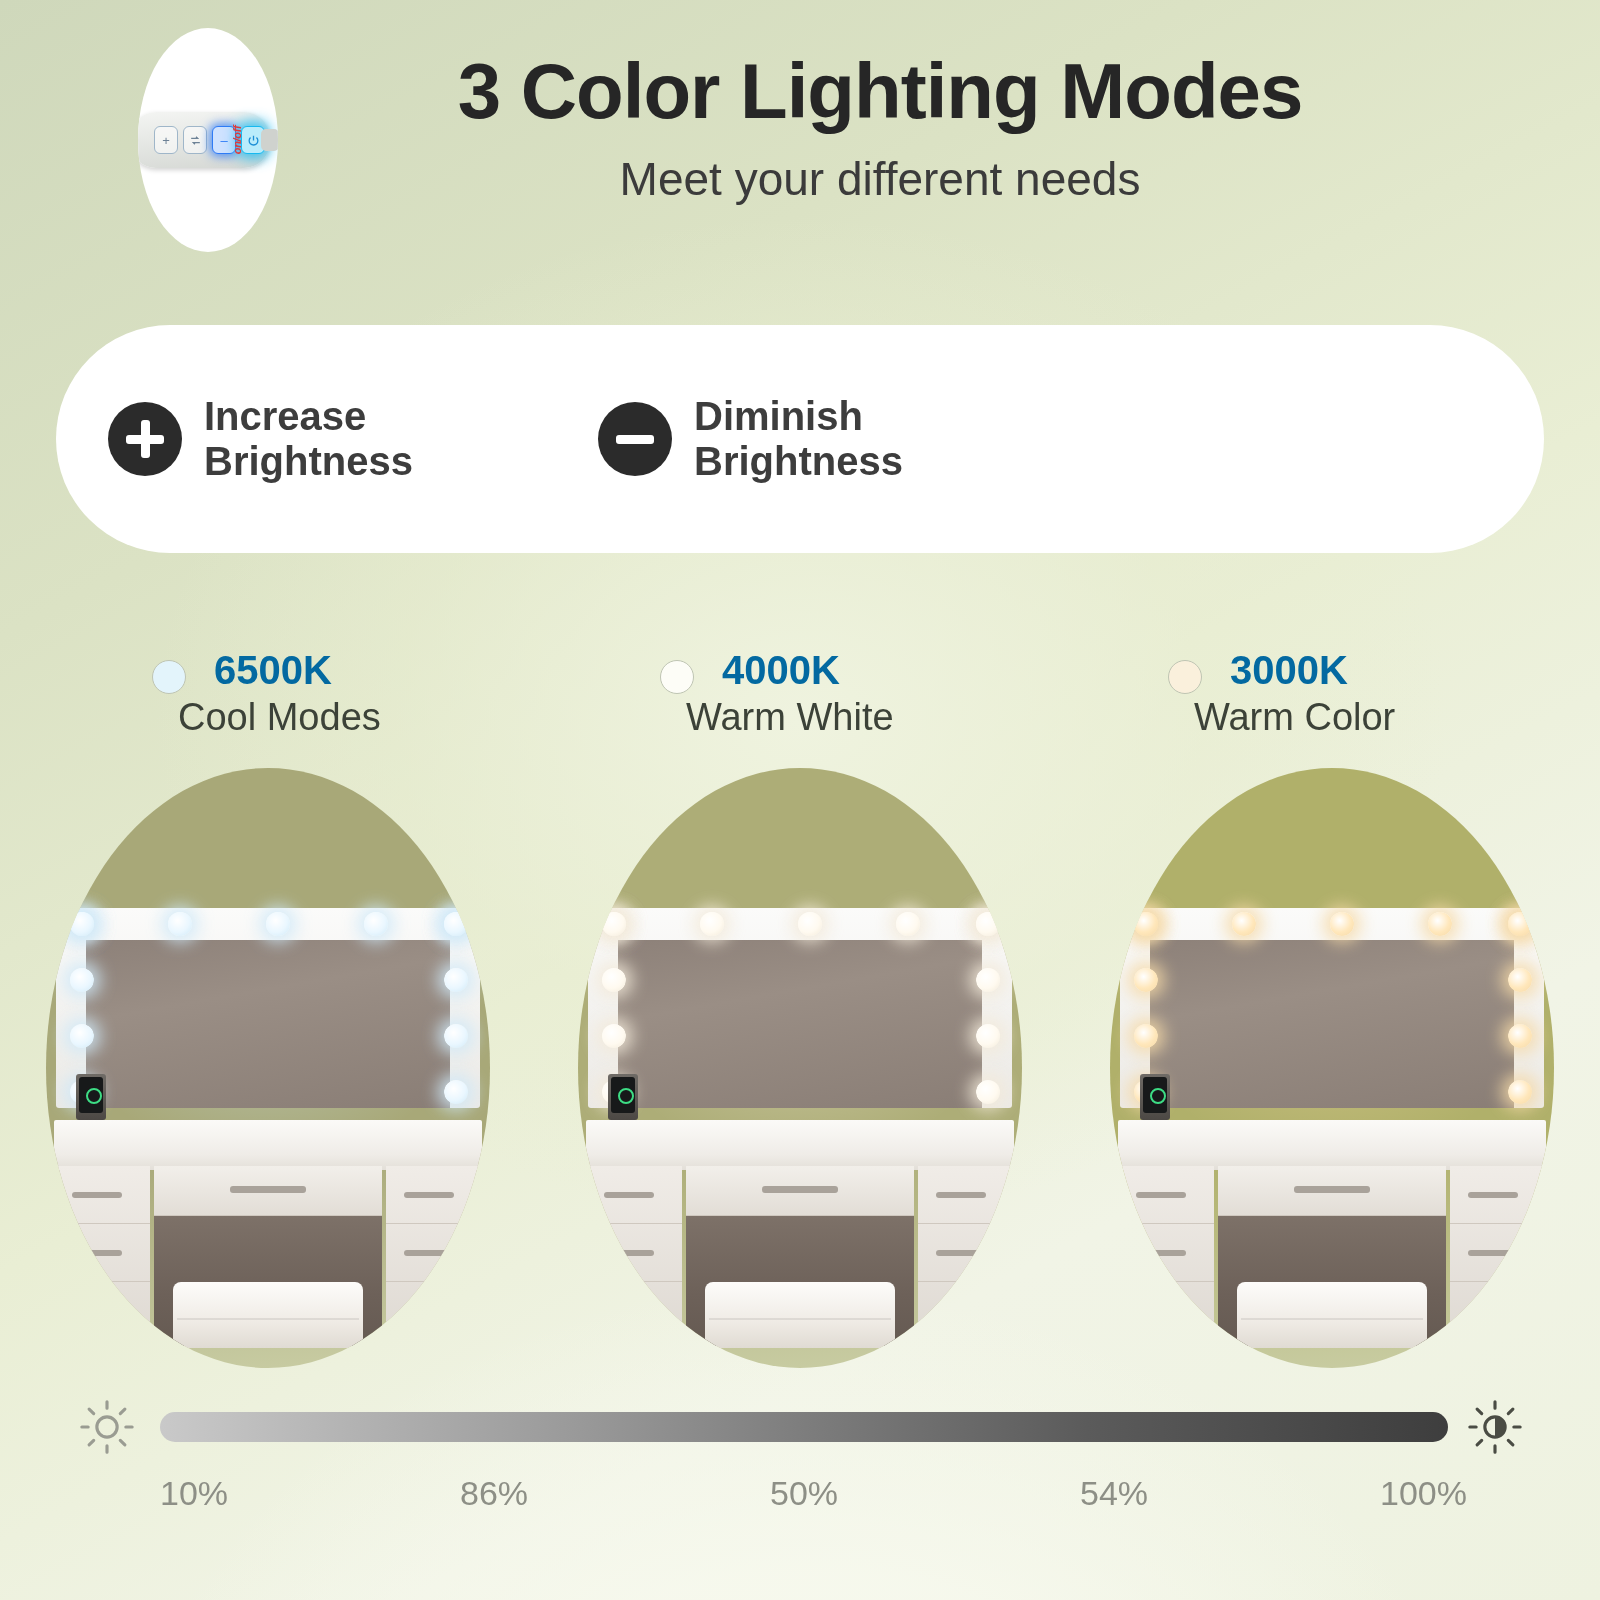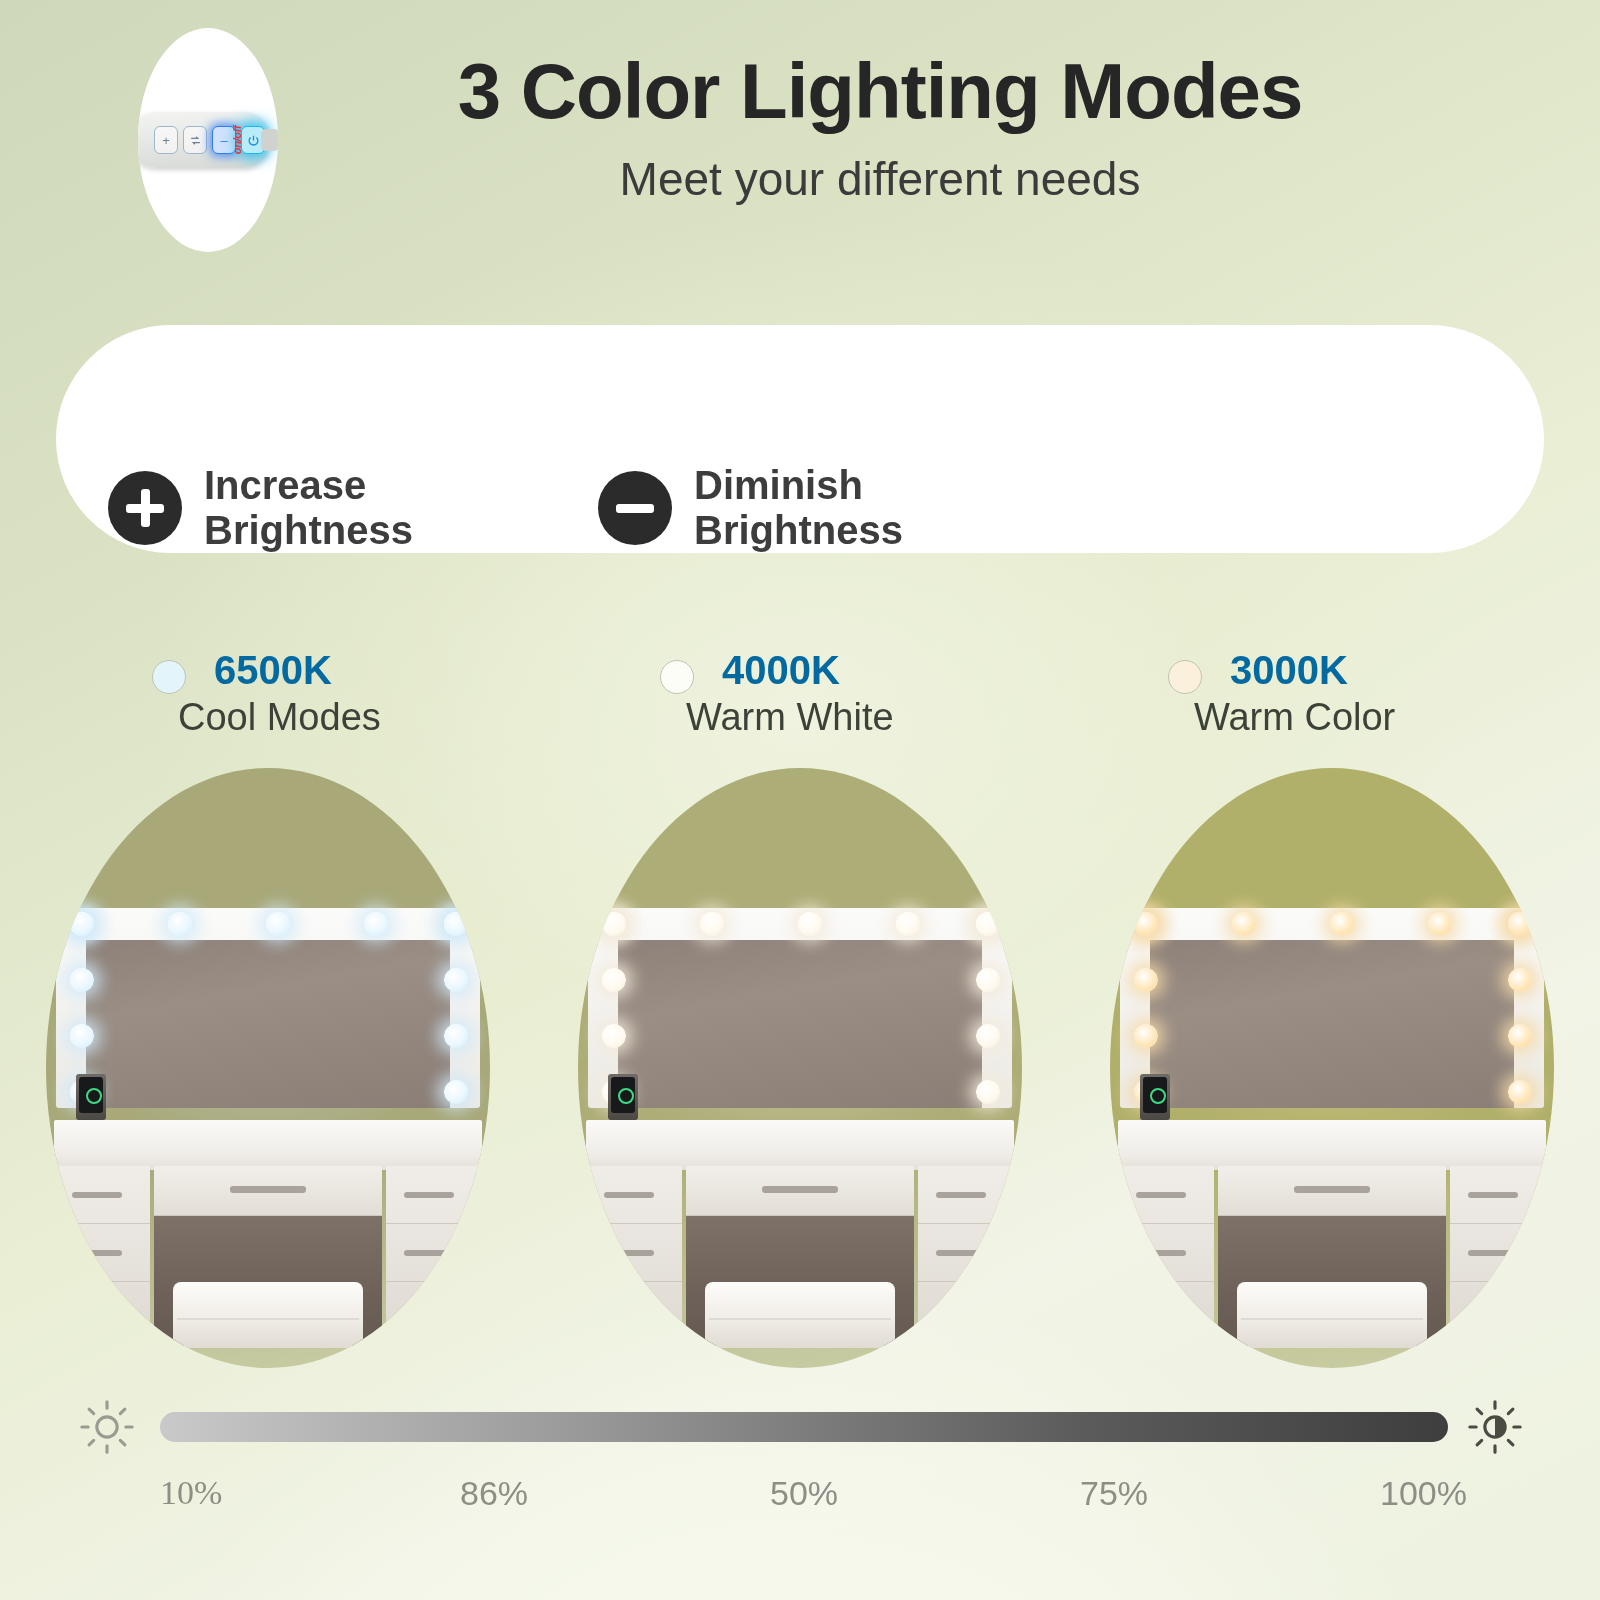--- a/index.html
+++ b/index.html
@@ -57,21 +57,21 @@
   }
   .subtitle{
     position:absolute; left:300px; top:152px; width:1160px; text-align:center;
     font-size:46px; color:#3b3b3b; font-weight:400;
   }
 
   
   .card{
     position:absolute; left:56px; top:325px; width:1488px; height:228px;
     background:#fff; border-radius:114px;
-    display:flex; align-items:flex-end;
+    display:flex; align-items:center;
   }
   .feat{ display:flex; align-items:center; gap:22px; }
   .feat.f1{ margin-left:52px; width:490px; }
   .feat.f2{ width:490px; }
   .feat.f3{ width:430px; }
   .fi{
     width:74px; height:74px; border-radius:50%; background:#2b2b2b; flex:0 0 74px;
     display:flex; align-items:center; justify-content:center; position:relative;
   }
   .fi .bar{ position:absolute; background:#fff; border-radius:3px; }
@@ -429,17 +429,17 @@
 </svg>
 
 <div class="slider"></div>
 
 <svg class="sun" style="left:1466px; top:1398px;" width="58" height="58" viewBox="0 0 24 24" fill="none" stroke="#4a4c44" stroke-width="1.3" stroke-linecap="round">
   <circle cx="12" cy="12" r="4.2"></circle>
   <path d="M12 7.8a4.2 4.2 0 0 1 0 8.4z" fill="#4a4c44" stroke="none"></path>
   <path d="M12 1.6v2.6M12 19.8v2.6M1.6 12h2.6M19.8 12h2.6M4.6 4.6l1.9 1.9M17.5 17.5l1.9 1.9M19.4 4.6l-1.9 1.9M6.5 17.5l-1.9 1.9"></path>
 </svg>
 
-<div class="pct" style="left:160px;font-family:Liberation Serif, serif;">10%</div>
+<div class="pct" style="left:160px;">10%</div>
 <div class="pct" style="left:460px;">86%</div>
 <div class="pct" style="left:770px;">50%</div>
-<div class="pct" style="left:1080px;">75%</div>
+<div class="pct" style="left:1080px;">54%</div>
 <div class="pct" style="left:1380px;">100%</div>
 
 </body></html>

